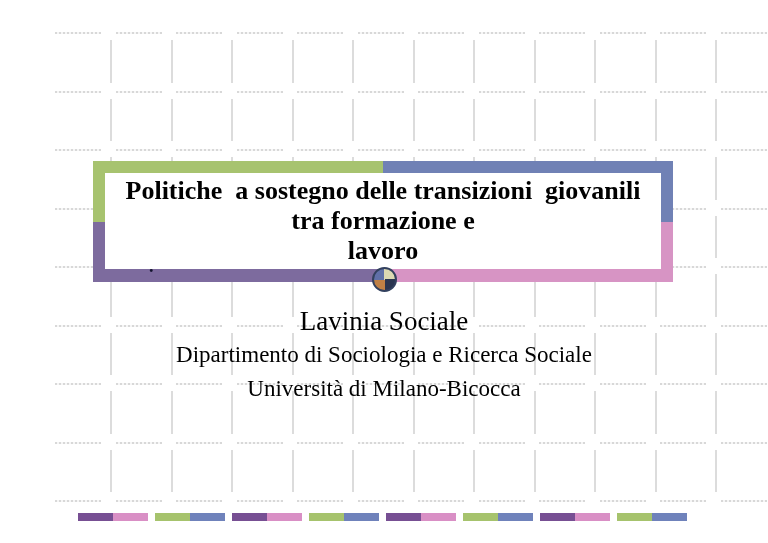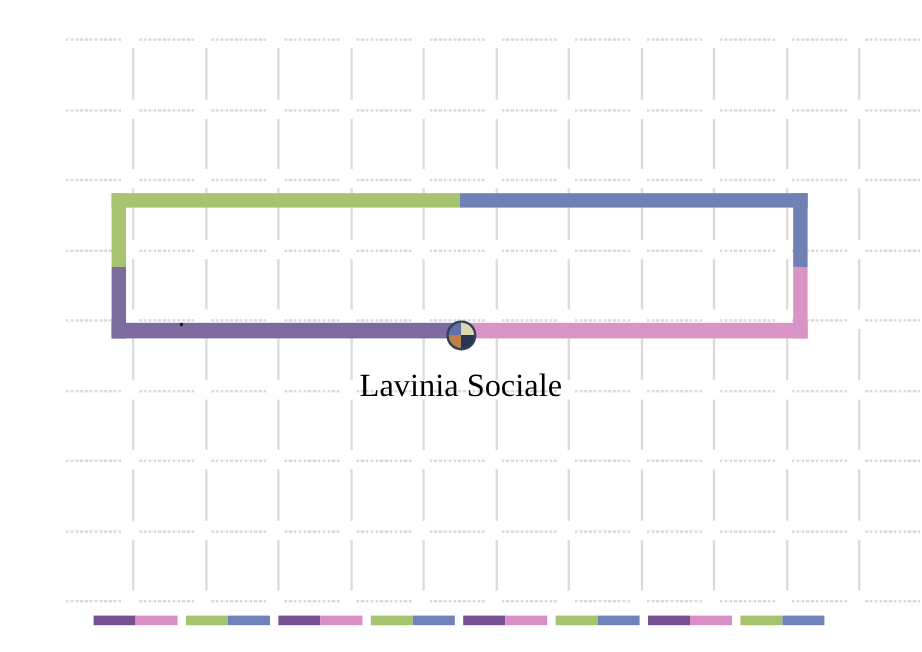--- a/index.html
+++ b/index.html
@@ -254,27 +254,34 @@
       <div class="dash" style="left: 599.5px; top: 500px; width: 46px;"></div>
       <div class="dash" style="left: 660px; top: 500px; width: 46px;"></div>
       <div class="dash" style="left: 720.5px; top: 500px; width: 46px;"></div>
     </div>
 
   <div class="title-box">
     <div class="band band-left"></div>
     <div class="band band-right"></div>
     <div class="band band-top"></div>
     <div class="band band-bottom"></div>
+    <div class="title-inner">
+      <div class="title-line">Politiche  a sostegno delle transizioni  giovanili</div>
+      <div class="title-line">tra formazione e</div>
+      <div class="title-line">lavoro</div>
+    </div>
     <div class="stray-dot">.</div>
   </div>
 
   <div class="sphere"></div>
 
   <div class="subtitle">
     <div class="author">Lavinia Sociale</div>
+    <div class="dept">Dipartimento di Sociologia e Ricerca Sociale</div>
+    <div class="univ">Università di Milano-Bicocca</div>
   </div>
 
   <div class="bottom-bar">
       <span style="background: rgb(119, 79, 147);"></span>
       <span style="background: rgb(217, 143, 197); margin-right: 7px;"></span>
       <span style="background: rgb(166, 195, 109);"></span>
       <span style="background: rgb(111, 130, 187); margin-right: 7px;"></span>
       <span style="background: rgb(119, 79, 147);"></span>
       <span style="background: rgb(217, 143, 197); margin-right: 7px;"></span>
       <span style="background: rgb(166, 195, 109);"></span>

